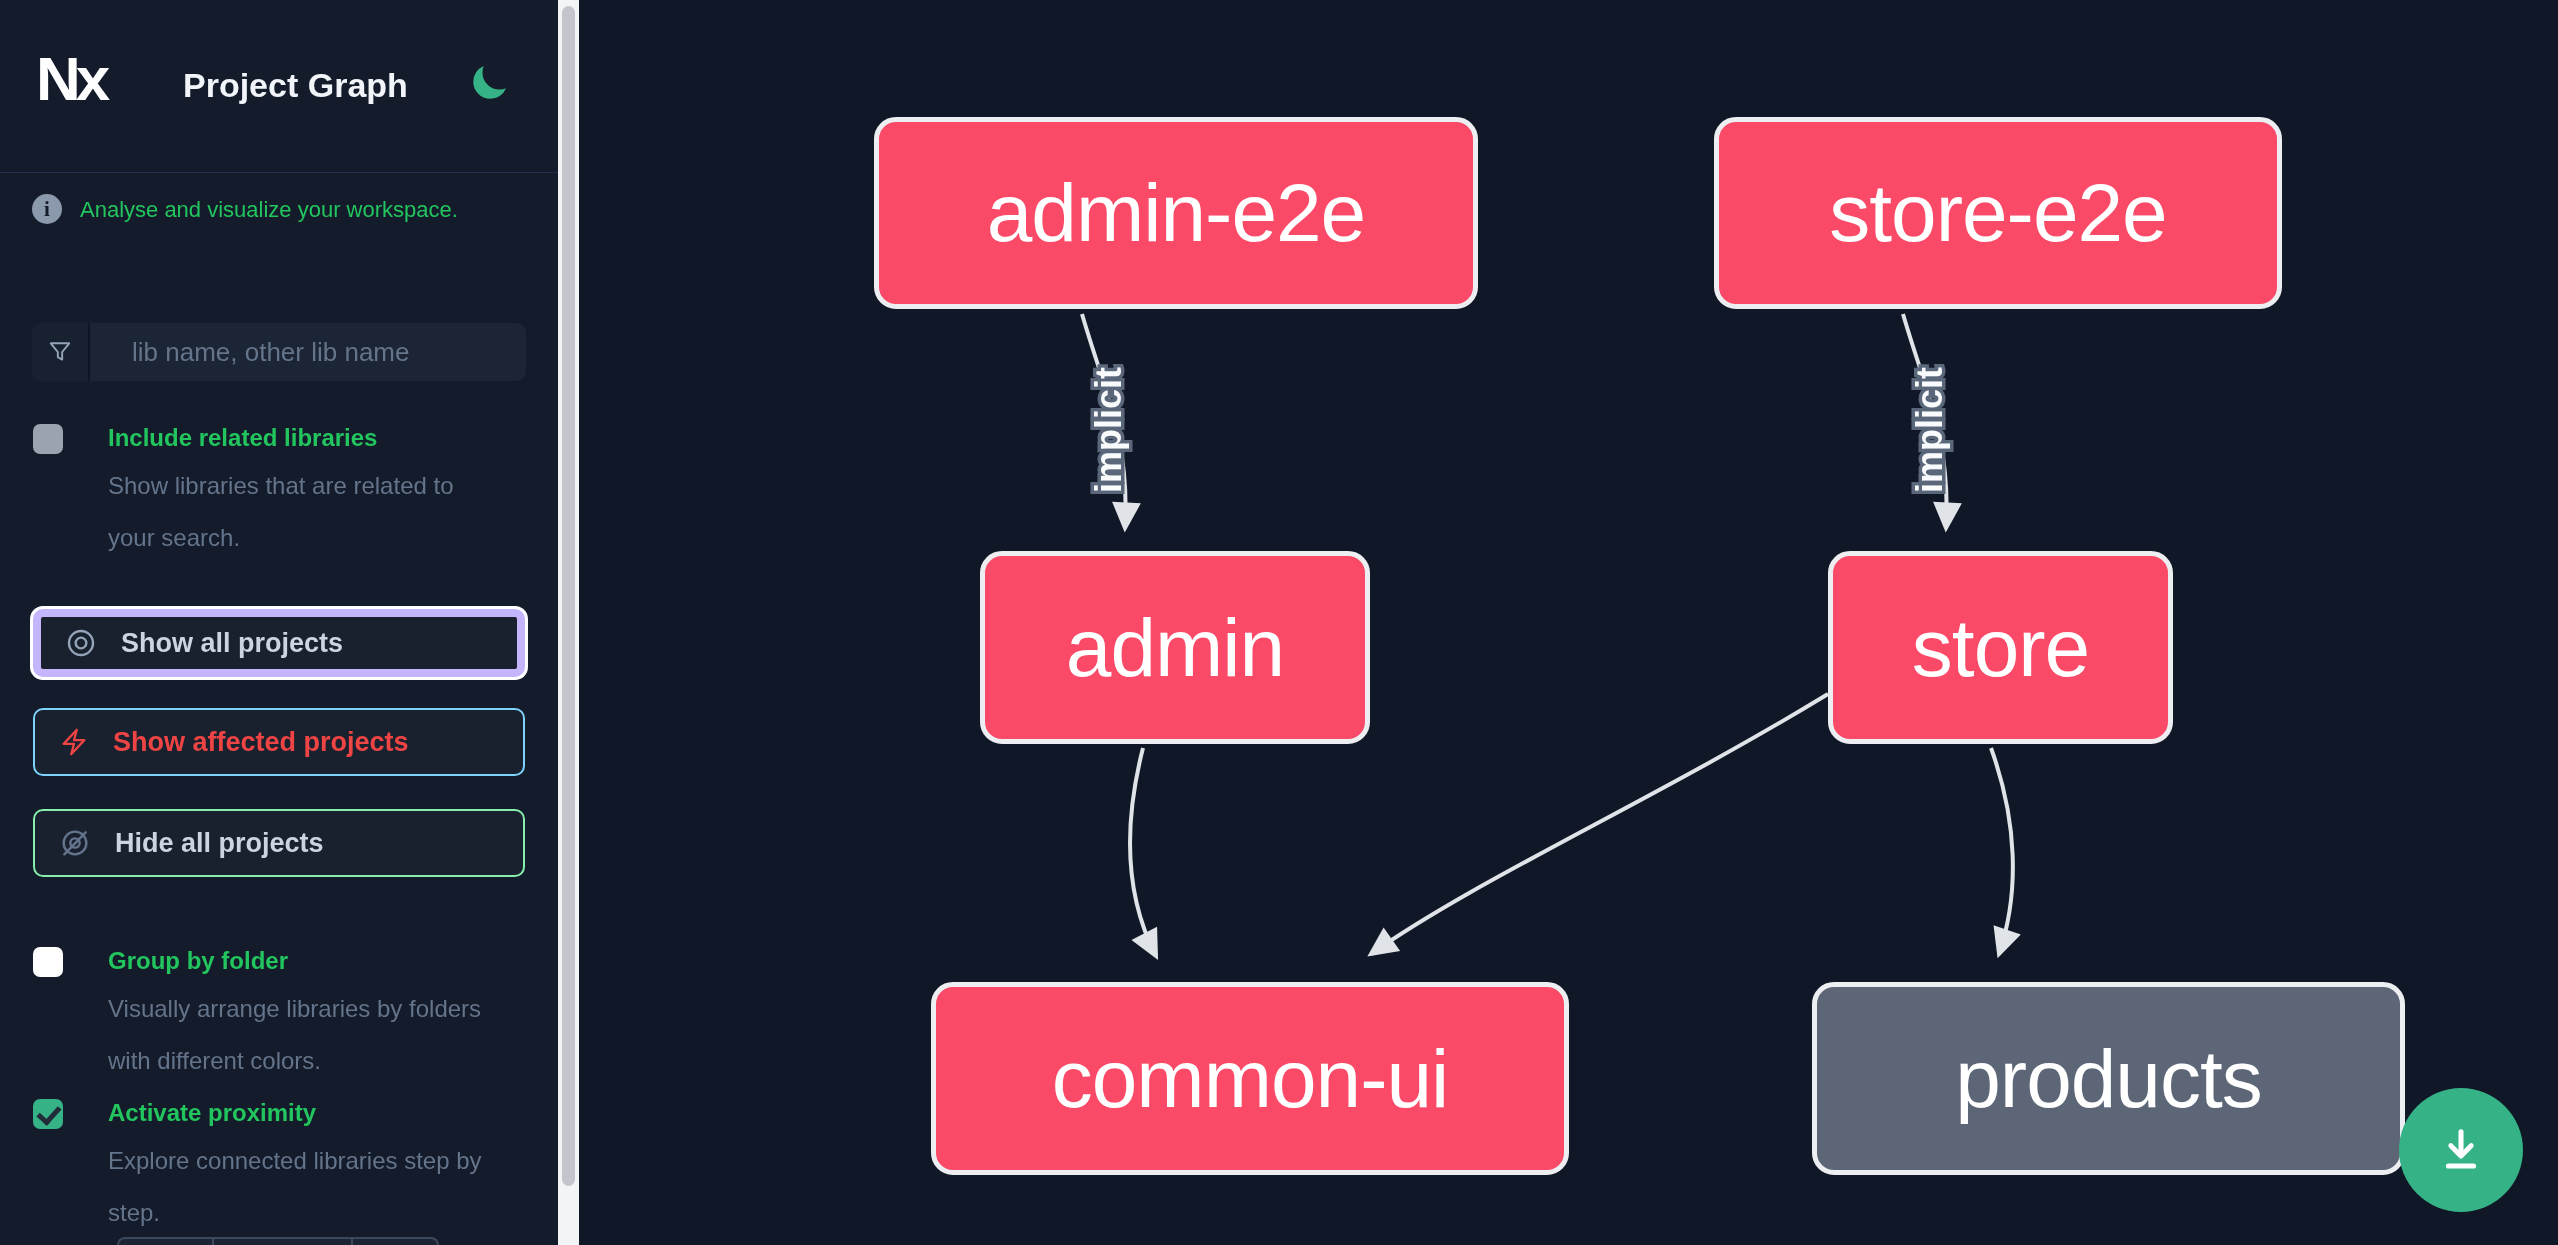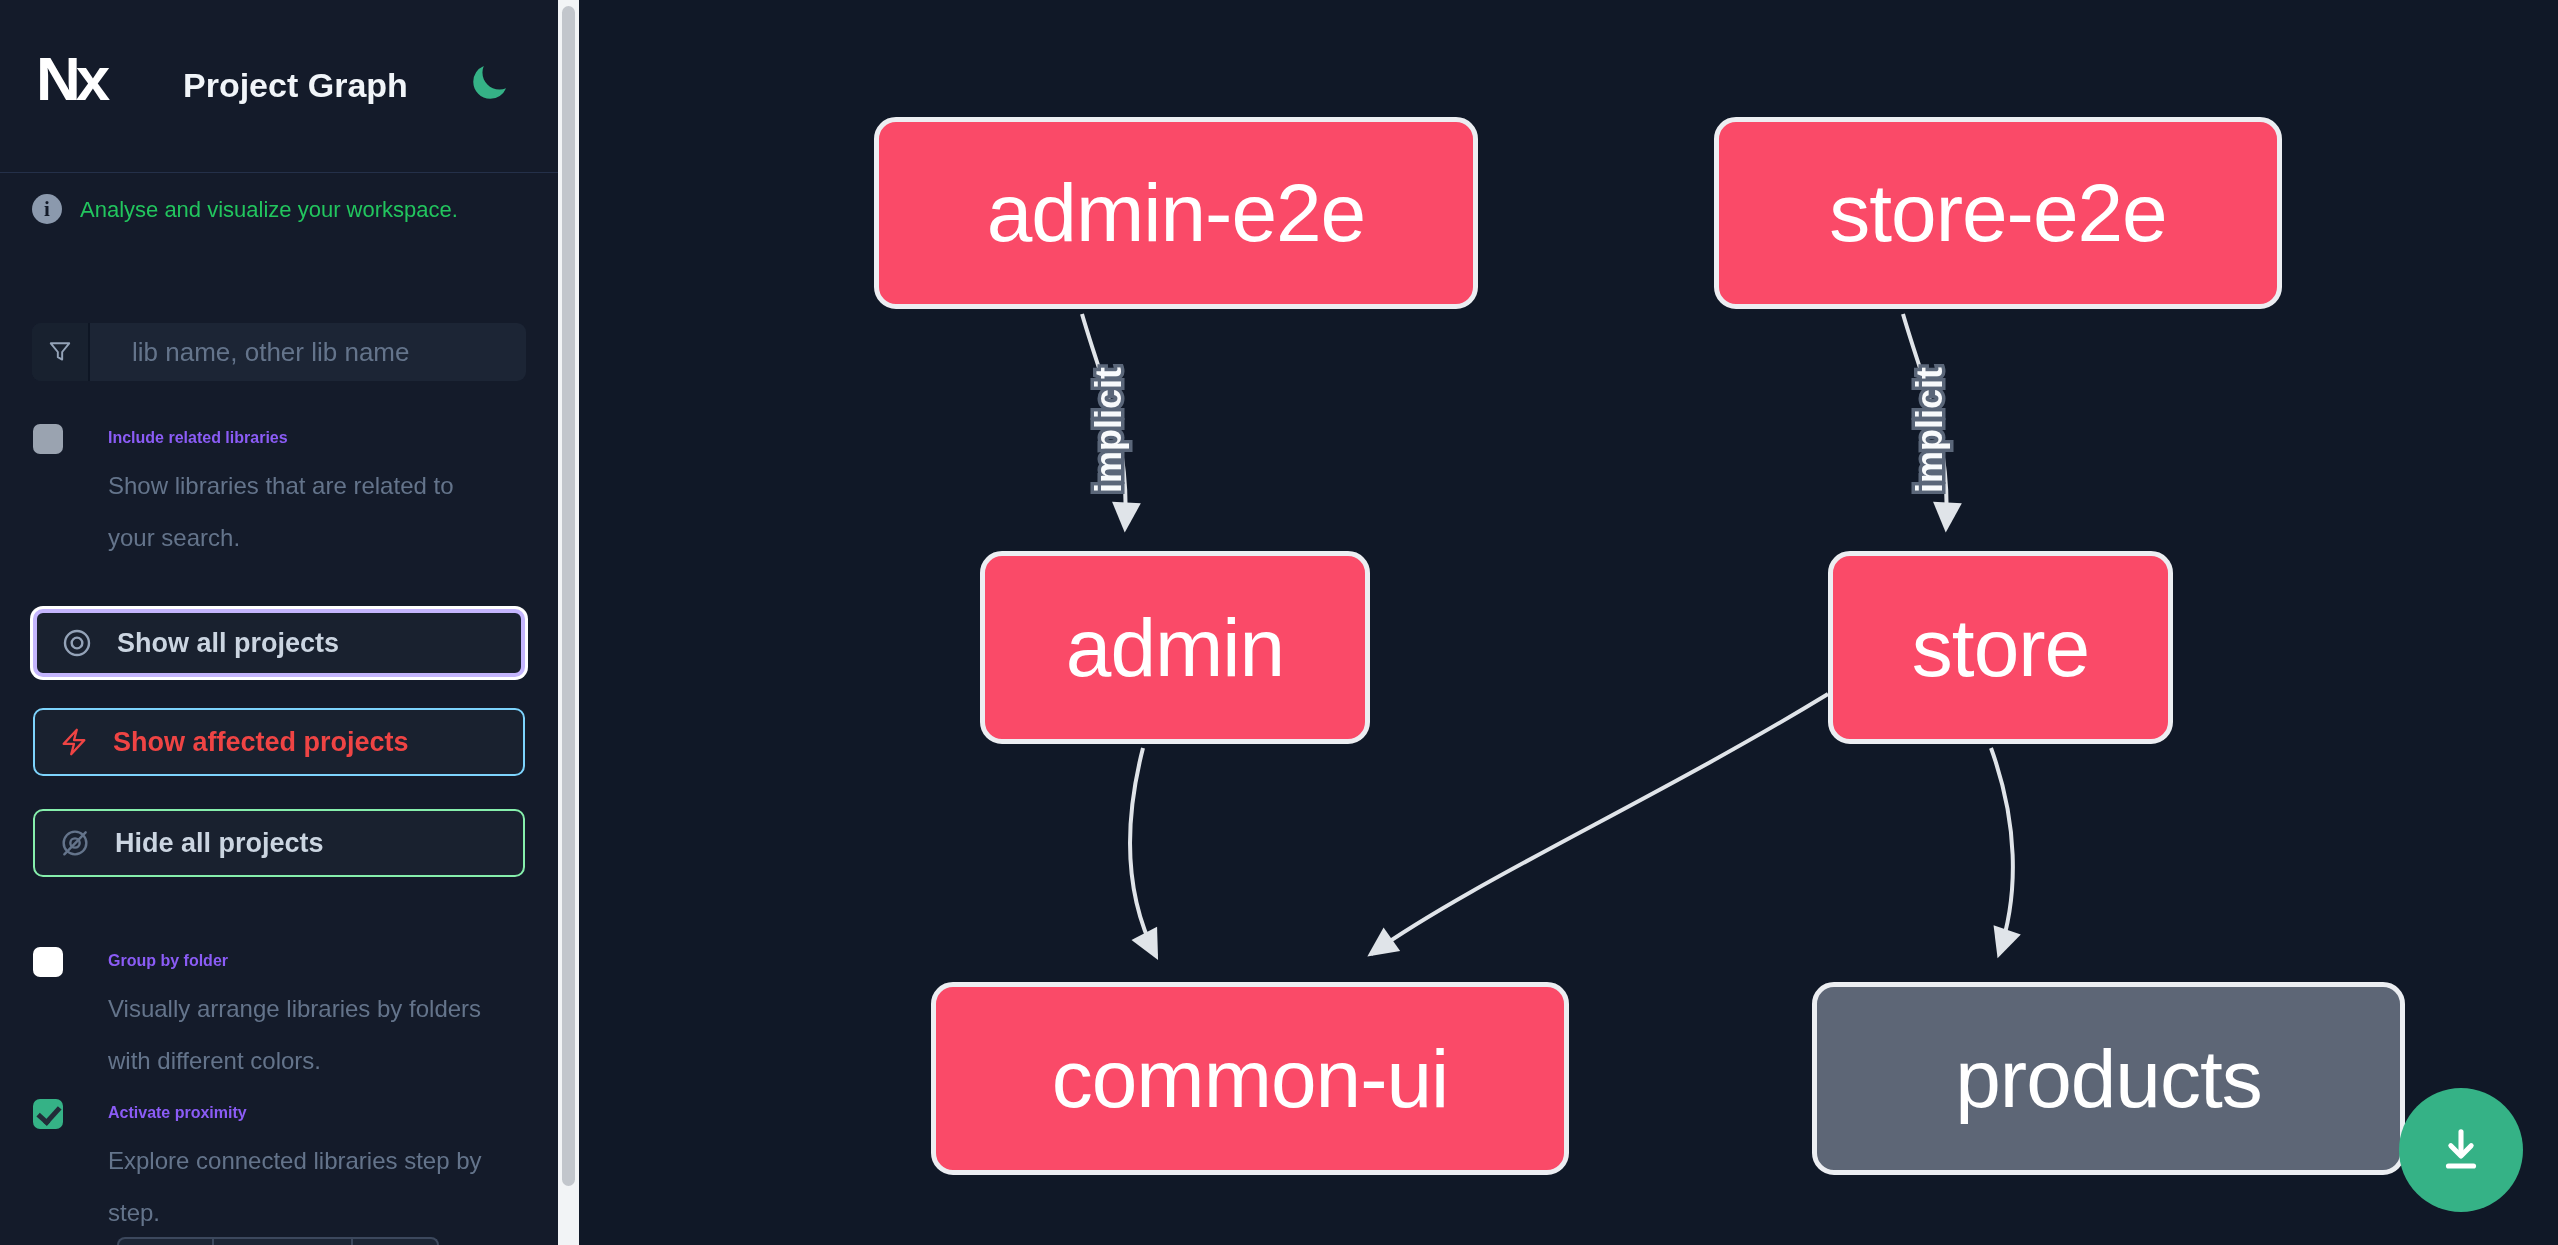--- a/index.html
+++ b/index.html
@@ -31,30 +31,30 @@
   .filter input::placeholder { color:#64748b; }
 
   .toggle { position:absolute; left:33px; width:490px; }
   .toggle .cb { position:absolute; left:0; top:2px; width:30px; height:30px; border-radius:7px; cursor:pointer; }
   .cb.gray  { background:#9aa3b0; }
   .cb.white { background:#ffffff; }
   .cb.green { background:#35b286; }
   .cb.green::after { content:""; position:absolute; left:9px; top:3px; width:9px; height:17px;
                      border-right:5px solid #222b38; border-bottom:5px solid #222b38;
                      transform:rotate(42deg); }
-  .toggle .t-label { margin-left:75px; color:#8b5cf6; font-size:16px; font-weight:700; line-height:32px; }
+  .toggle .t-label { margin-left:75px; color:#22c55e; font-size:24px; font-weight:700; line-height:32px; }
   .toggle .t-desc  { margin-left:75px; margin-top:6px; width:382px; color:#64748b; font-size:24px; line-height:52px; }
   .toggle-related   { top:422px; }
   .toggle-group     { top:945px; }
   .toggle-proximity { top:1097px; }
 
   .action { position:absolute; left:33px; width:492px; height:68px; border-radius:10px;
             background:#19212f; display:flex; align-items:center; gap:24px; padding-left:24px;
             color:#cbd5e1; font-size:27px; font-weight:700; cursor:pointer; }
-  .action-show-all { top:609px; border:4px solid #c4b5fd; box-shadow:0 0 0 3px #ffffff; }
+  .action-show-all { top:609px; border:8px solid #c4b5fd; box-shadow:0 0 0 3px #ffffff; }
   .action-affected { top:708px; border:2px solid #7dd3fc; color:#ef4444; }
   .action-hide     { top:809px; border:2px solid #86efac; }
   .action svg { flex:0 0 auto; }
 
   .stepper { position:absolute; left:117px; bottom:0; width:322px; height:8px; background:#1c2535;
              border:2px solid #3c485d; border-bottom:none; border-radius:9px 9px 0 0; }
   .stepper span { position:absolute; top:0; width:2px; height:100%; background:#3c485d; }
 
   
   .scroll-track { position:absolute; left:558px; top:0; width:21px; height:1245px; background:#f2f4f6; }

